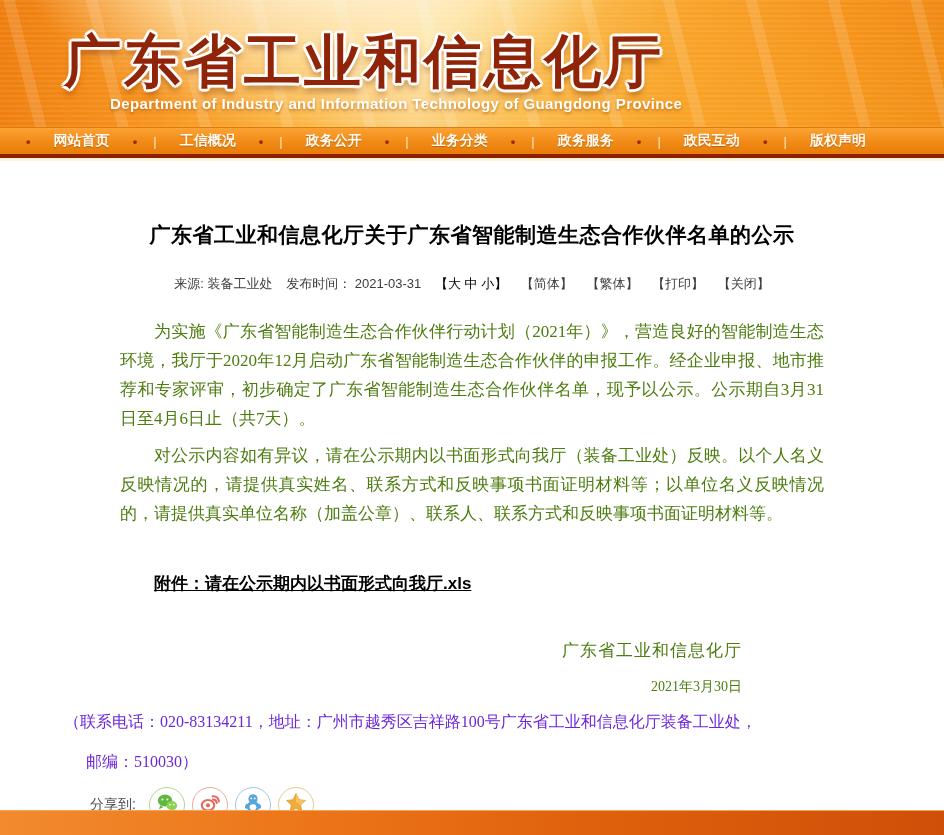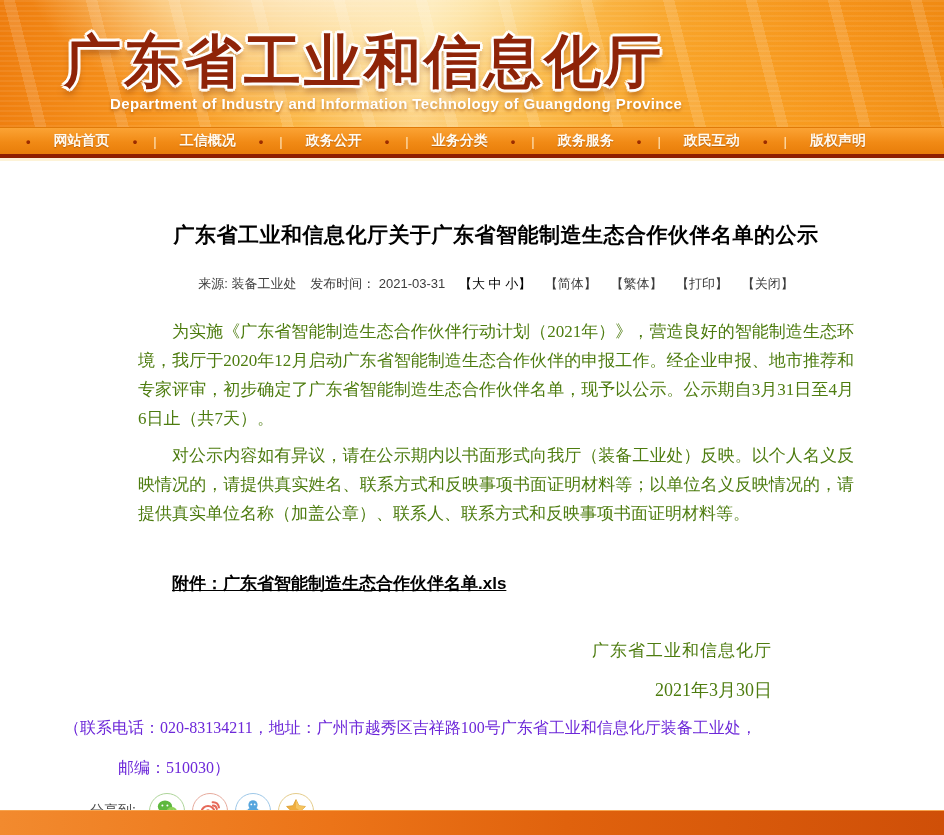--- a/index.html
+++ b/index.html
@@ -55,21 +55,21 @@
   .nav-item {
     color:#fffaf0; font-size:14px; font-weight:bold; cursor:pointer; white-space:nowrap;
     text-shadow:0 1px 1px rgba(150,70,0,0.55);
   }
   .nav-bullet { color:#9c2d00; font-size:13px; font-weight:bold; }
   .nav-pipe  { color:#ffe9c2; font-size:13px; }
   .nav-sep { display:flex; gap:16px; }
   .nav-under { height:3px; background:#fdf3d7; }
 
   
-  .content { padding:0 90px;margin-left:48px; }
+  .content { padding:0 120px; }
   .article-title {
     margin-top:60px; text-align:center;
     font-size:21px; font-weight:bold; color:#000000; letter-spacing:0.5px;
   }
   .meta {
     margin-top:26px; text-align:center; font-size:13px; color:#3c3c3c; white-space:nowrap;
   }
   .meta span { margin:0 5px; }
   .meta .dim { color:#000000; }
   .meta .btn { cursor:pointer; }
@@ -83,25 +83,25 @@
 
   .attachment {
     margin-top:44px; padding-left:2em;
     font-size:17px; font-weight:bold; color:#000;
     text-decoration:underline; cursor:pointer;
     font-family:"Liberation Sans","DejaVu Sans",sans-serif;
   }
 
   .signature { text-align:right; padding-right:82px; }
   .signature .org  { margin-top:44px; font-size:17px; letter-spacing:1px; }
-  .signature .date { margin-top:16px; font-size:18px; }
+  .signature .date { margin-top:16px; font-size:14px; }
 
   .contact { font-family:"Liberation Serif","DejaVu Serif",serif; color:#6d28d9; white-space:nowrap; }
   .contact-l1 { margin-top:16px; padding-left:64px; font-size:16px; }
-  .contact-l2 { margin-top:19px; padding-left:118px; font-size:16px; }
+  .contact-l2 { margin-top:19px; padding-left:86px; font-size:16px; }
 
   
   .share { display:flex; align-items:center; gap:7px; padding-left:90px; margin-top:14px; }
   .share-label { font-size:14px; color:#4a4a4a; margin-right:6px; }
   .share-btn {
     width:36px; height:36px; border-radius:50%; background:#fff;
     display:flex; align-items:center; justify-content:center; cursor:pointer;
   }
   .share-btn svg { width:24px; height:24px; }
   .share-btn.wechat { border:1px solid #aed59a; }
@@ -171,21 +171,21 @@
     <span class="btn">【繁体】</span>
     <span class="btn">【打印】</span>
     <span class="btn">【关闭】</span>
   </div>
 
   <div class="body-text">
     <p class="para">为实施《广东省智能制造生态合作伙伴行动计划（2021年）》，营造良好的智能制造生态环境，我厅于2020年12月启动广东省智能制造生态合作伙伴的申报工作。经企业申报、地市推荐和专家评审，初步确定了广东省智能制造生态合作伙伴名单，现予以公示。公示期自3月31日至4月6日止（共7天）。</p>
     <p class="para">对公示内容如有异议，请在公示期内以书面形式向我厅（装备工业处）反映。以个人名义反映情况的，请提供真实姓名、联系方式和反映事项书面证明材料等；以单位名义反映情况的，请提供真实单位名称（加盖公章）、联系人、联系方式和反映事项书面证明材料等。</p>
   </div>
 
-  <div class="attachment">附件：广东省智能制造生态合作伙伴名单.xls</div>
+  <div class="attachment">附件：请在公示期内以书面形式向我厅.xls</div>
 
   <div class="body-text signature">
     <div class="org">广东省工业和信息化厅</div>
     <div class="date">2021年3月30日</div>
   </div>
 </div>
 
 <div class="contact contact-l1">（联系电话：020-83134211，地址：广州市越秀区吉祥路100号广东省工业和信息化厅装备工业处，</div>
 <div class="contact contact-l2">邮编：510030）</div>
 

